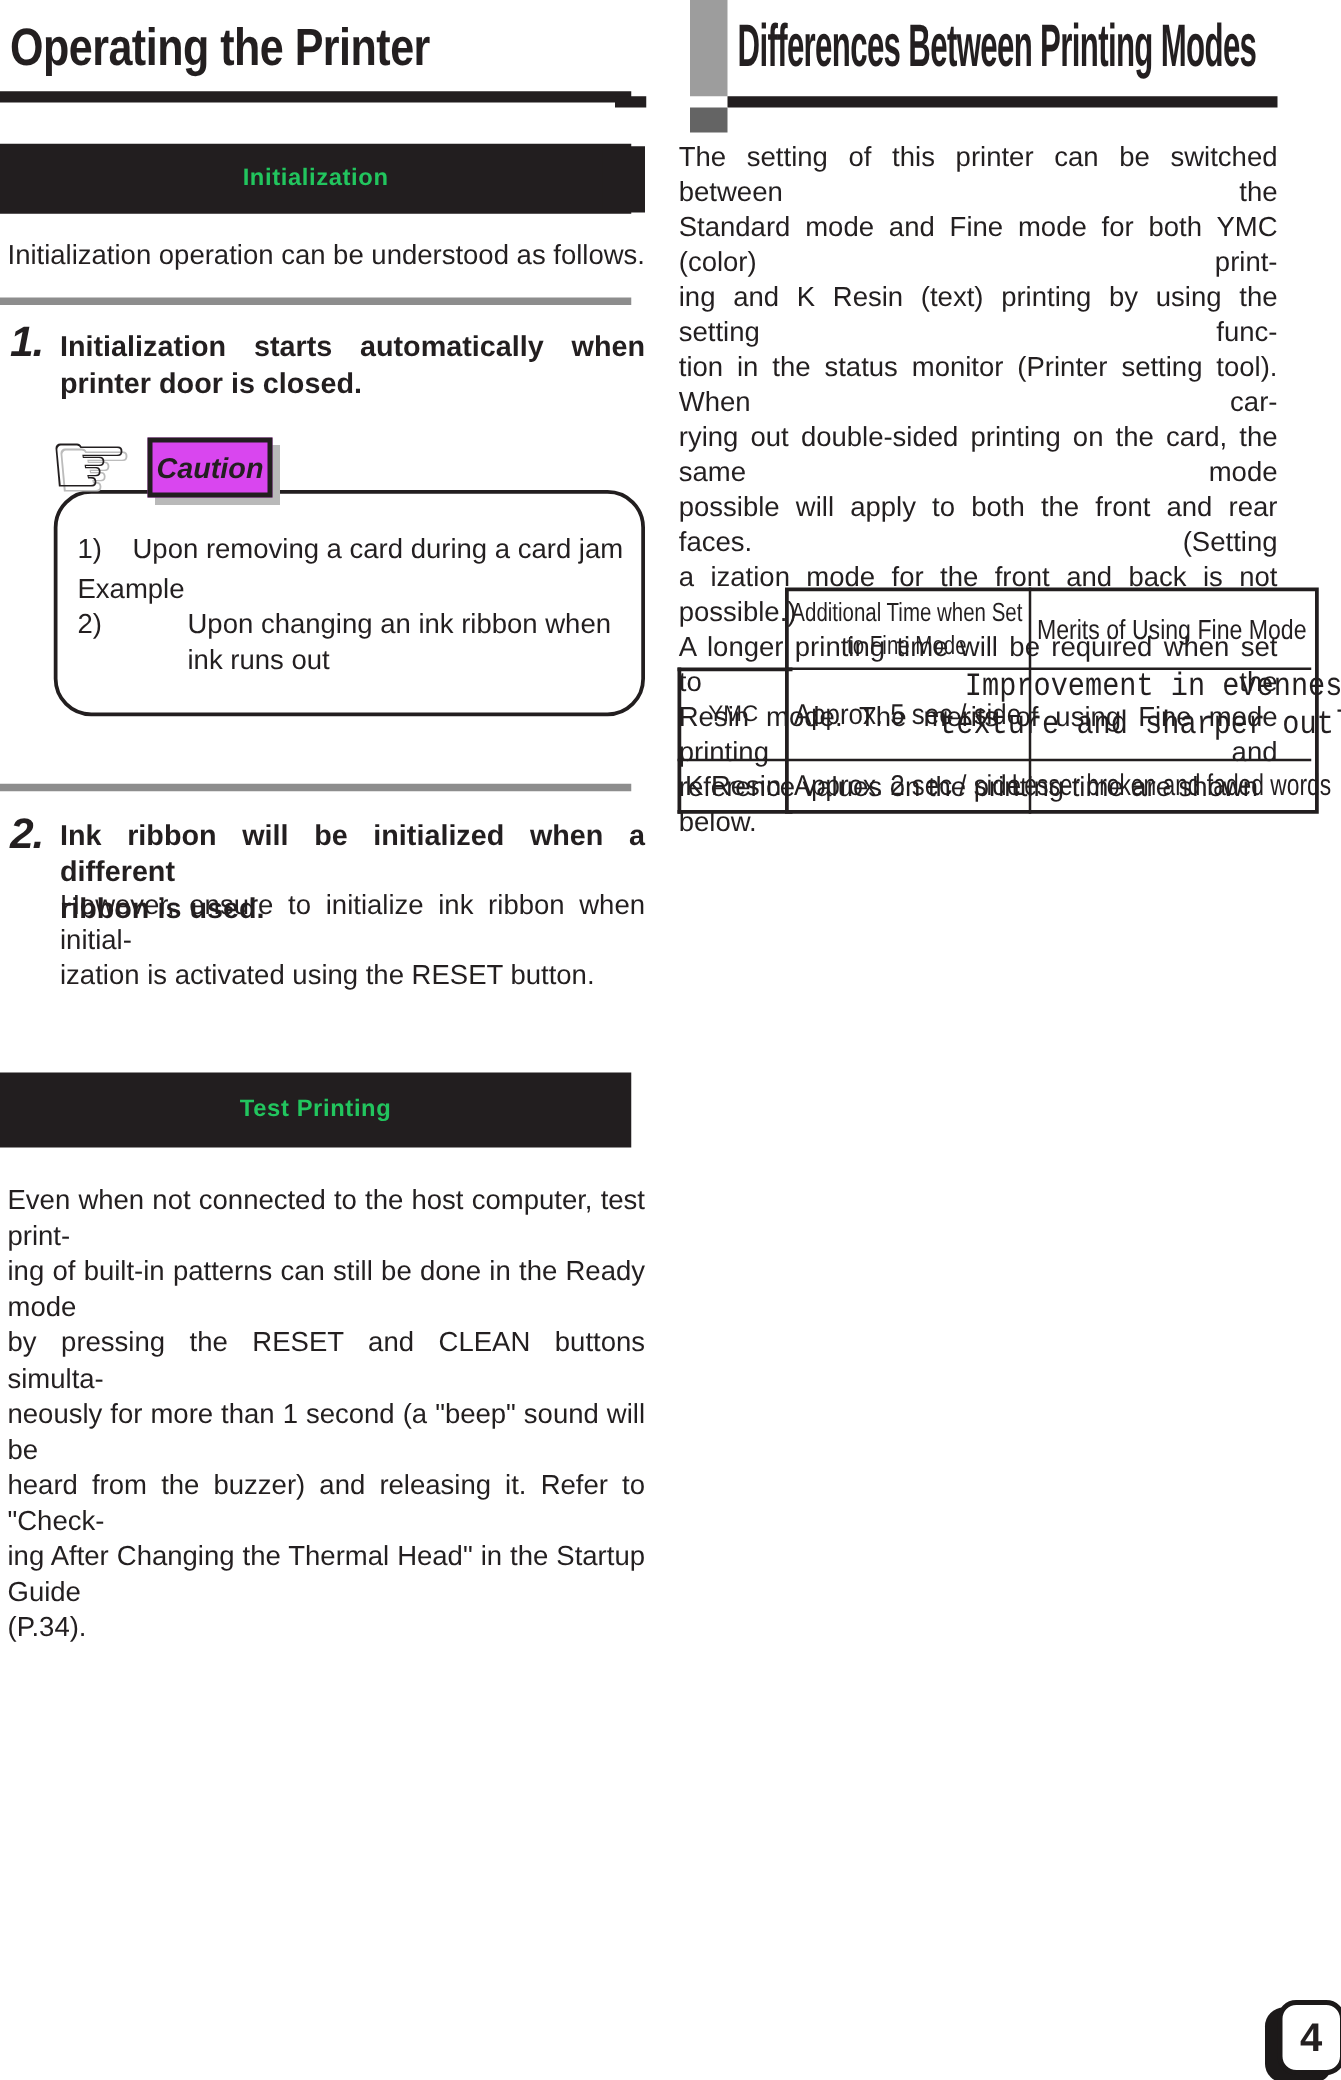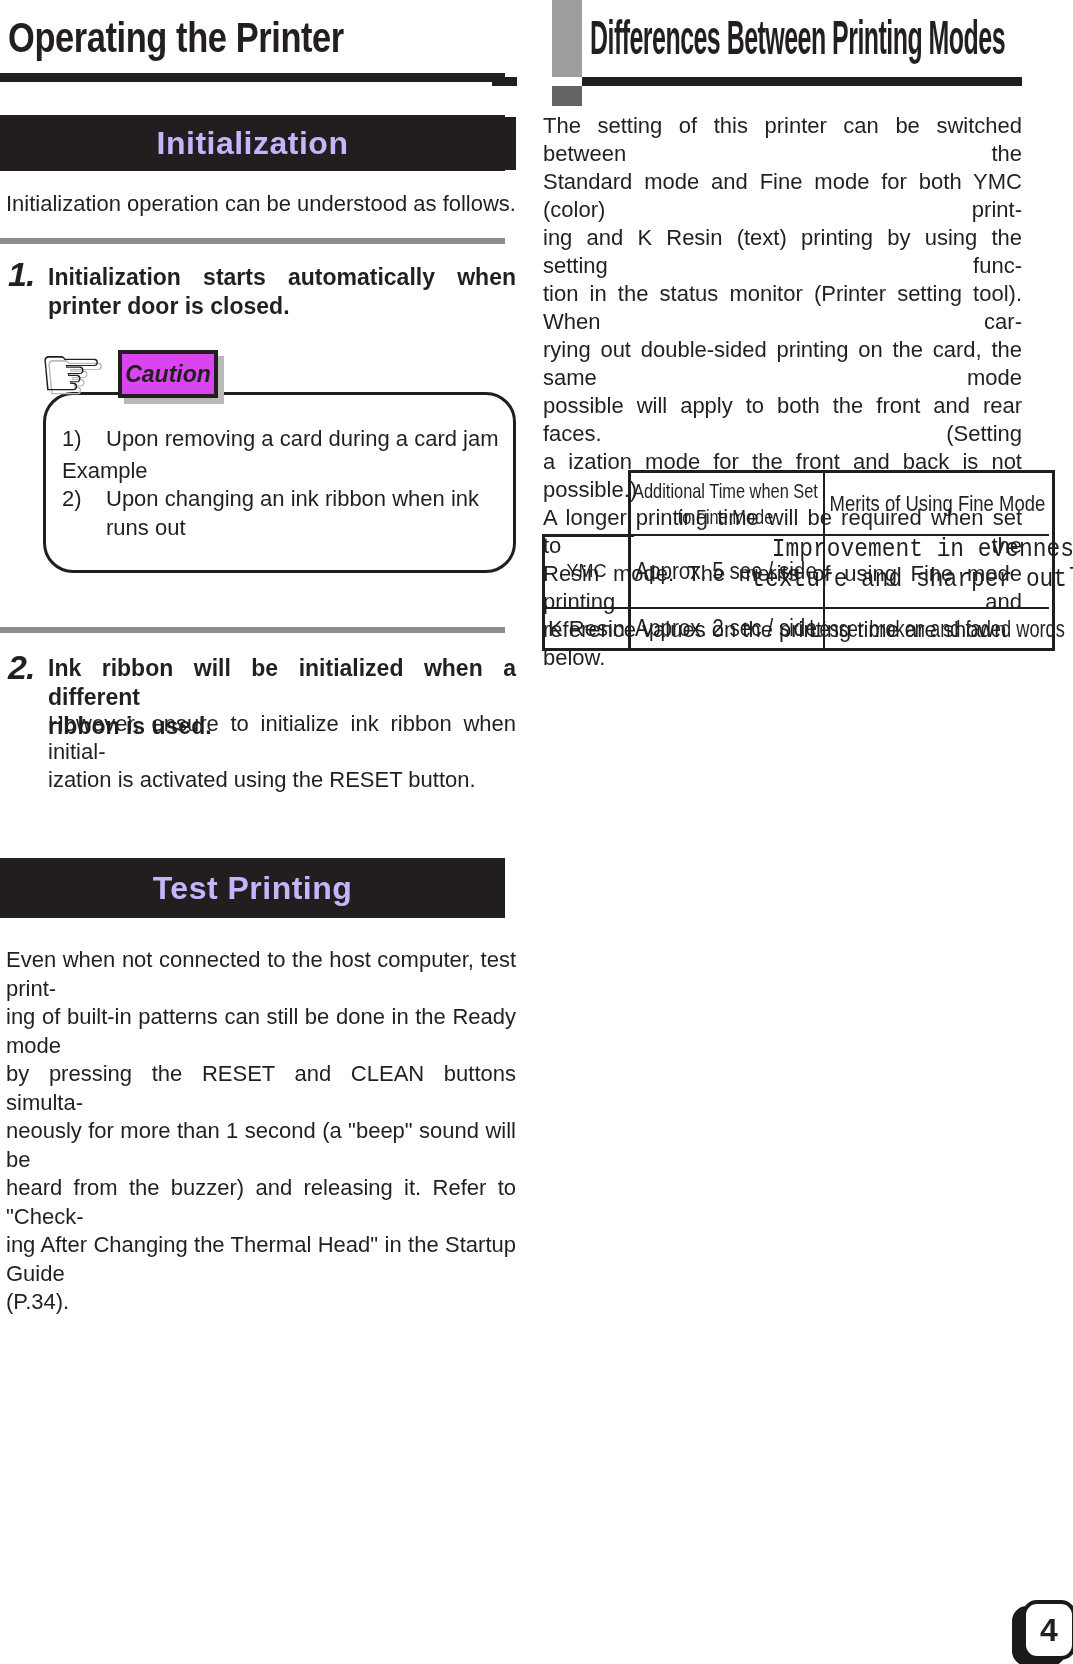--- a/index.html
+++ b/index.html
@@ -8,21 +8,21 @@
     font-family:"Liberation Sans",sans-serif;color:#231f20;overflow:hidden;
     -webkit-font-smoothing:antialiased;
   }
   .abs{position:absolute;}
   .jline{text-align:justify;text-align-last:justify;}
   .lline{text-align:left;}
   .body-txt{font-size:22px;line-height:28px;}
   .rule-black{background:#221e1f;}
   .rule-gray{background:#8d8d8d;}
   .band{
-    background:#221e1f;color:#c4b5fd;font-weight:bold;font-size:32px;
+    background:#221e1f;color:#22c55e;font-weight:bold;font-size:19px;
     display:flex;align-items:center;justify-content:center;letter-spacing:.5px;
   }
   .step-num{font-size:34px;font-weight:bold;font-style:italic;letter-spacing:-1px;}
   .step-head{font-size:23px;font-weight:bold;line-height:29px;}
   .caution-box{
     background:#d946ef;border:4px solid #221e1f;box-shadow:6px 6px 0 #b9b9b9;
     display:flex;align-items:center;justify-content:center;
     font-weight:bold;font-style:italic;font-size:23px;z-index:3;
   }
   .hand{
@@ -75,21 +75,21 @@
 
 <div class="abs citem" style="left:62px;top:424px;width:440px;z-index:2;">
   <span class="cnum">1)</span>
   <span>Upon removing a card during a card jam</span>
 </div>
 
 <div class="abs citem" style="left:62px;top:456px;width:440px;z-index:2;">Example</div>
 
 <div class="abs citem" style="left:62px;top:484px;width:440px;z-index:2;">
   <span class="cnum">2)</span>
-  <span style="width:390px;">Upon changing an ink ribbon when ink runs out</span>
+  <span style="width:390px;margin-left:44px;">Upon changing an ink ribbon when ink runs out</span>
 </div>
 
 <div class="abs rule-gray" style="left:0;top:627px;width:505px;height:6px;"></div>
 
 <div class="abs step-num" style="left:8px;top:648px;">2.</div>
 <div class="abs step-head" style="left:48px;top:654px;width:468px;">
   <div class="jline">Ink ribbon will be initialized when a different</div>
   <div class="lline">ribbon is used.</div>
 </div>
 <div class="abs body-txt" style="left:48px;top:710px;width:468px;">

